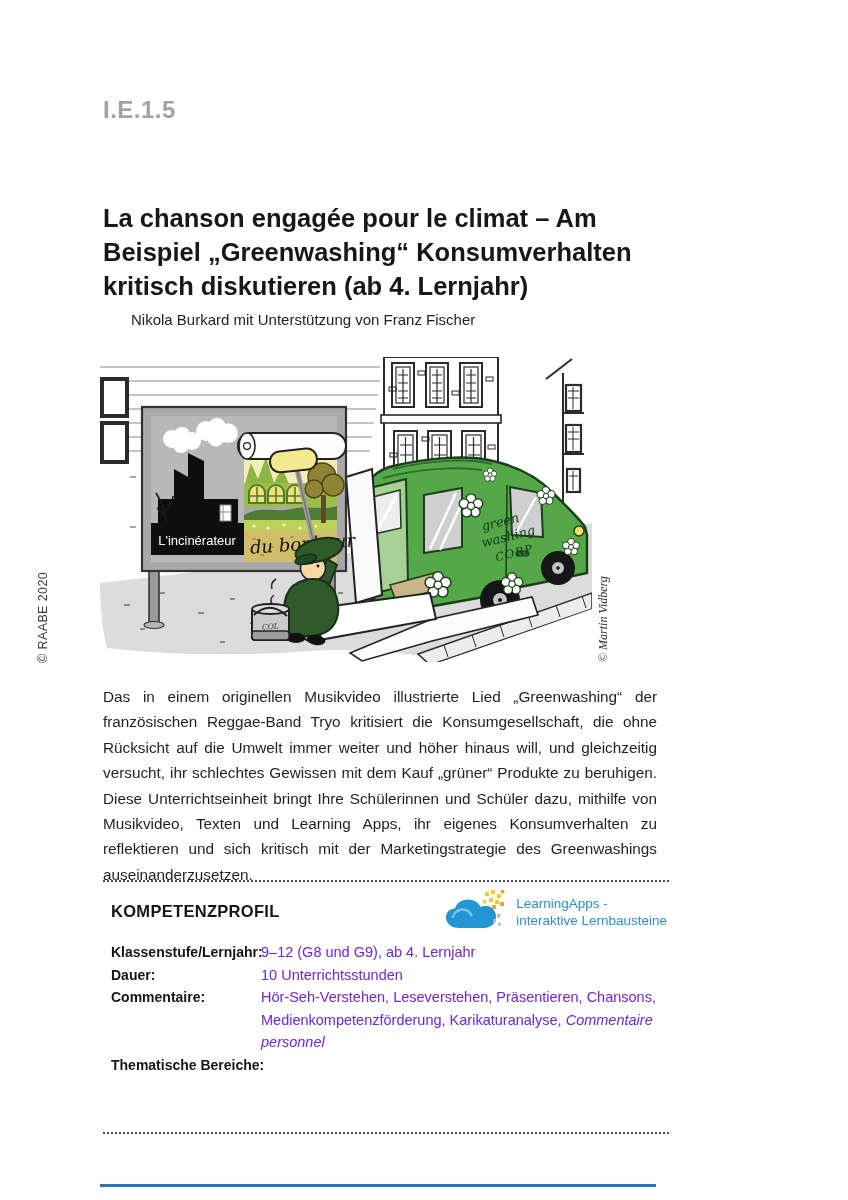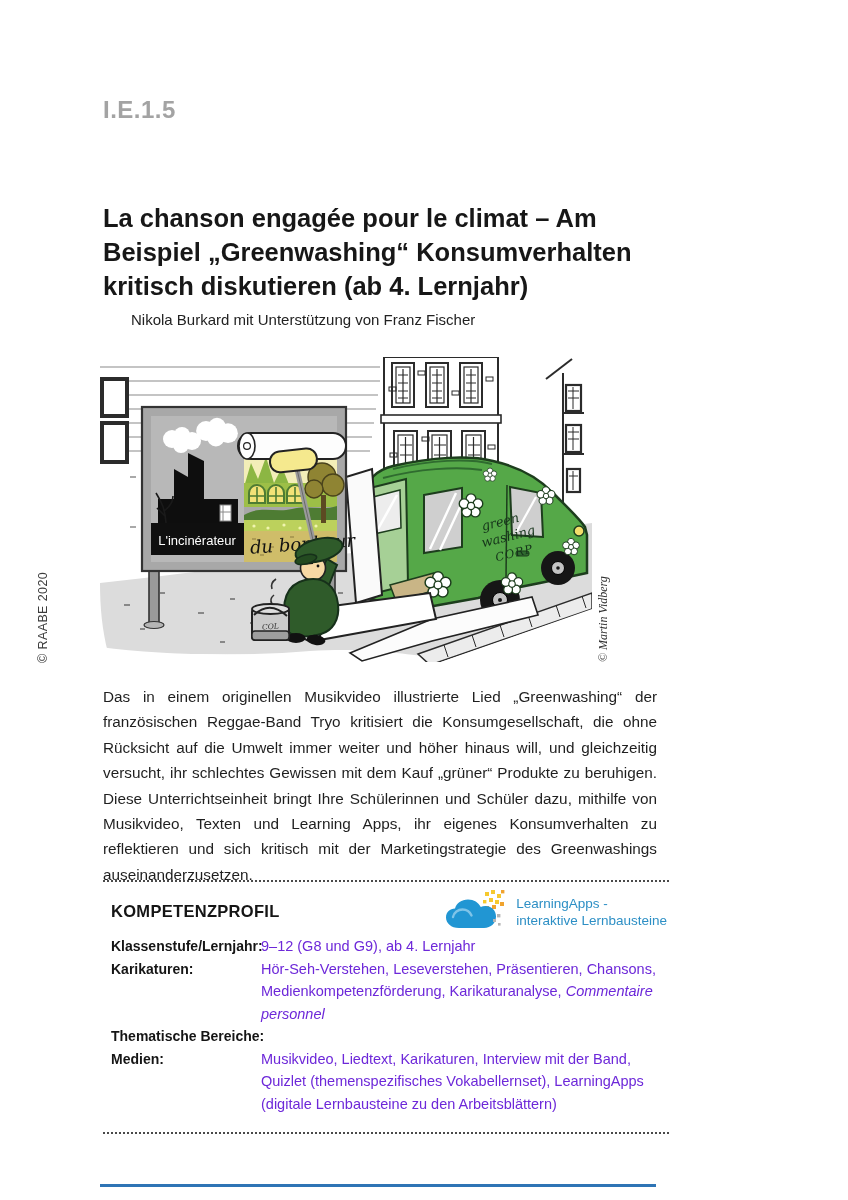--- a/index.html
+++ b/index.html
@@ -48,21 +48,21 @@
     position:absolute; left:103px; top:880px; width:566px; height:254px;
     border-top:2px dotted #4a4a4a; border-bottom:2px dotted #4a4a4a;
     padding:12px 0 0 8px;
   }
   .profile-head { font-size:16.5px; font-weight:bold; letter-spacing:.3px; color:#151515; margin-top:8px; }
   .logo-block {
     position:absolute; right:2px; top:8px;
     display:flex; align-items:center; gap:7px;
   }
   .logo-text { font-size:13.5px; line-height:17px; color:#2d8fc5; }
-  .profile-table { margin-top:14px; }
+  .profile-table { margin-top:20px; }
   .profile-row { display:flex; align-items:flex-start; font-size:14.5px; line-height:22.5px; }
   .profile-row .lbl { width:150px; flex:0 0 150px; font-weight:bold; font-size:14px; white-space:nowrap; color:#151515; }
   .profile-row .val { flex:1; max-width:402px; color:#6d28d9; }
   .val .it { font-style:italic; }
   .footer-line {
     position:absolute; left:100px; top:1184px; width:556px; height:3px;
     background:#2e74b5;
   }
   .hand { font-family:"DejaVu Serif", serif; font-style:italic; }
 </style>
@@ -370,27 +370,27 @@
         <div>interaktive Lernbausteine</div>
       </div>
     </div>
 
     <div class="profile-table">
       <div class="profile-row">
         <span class="lbl">Klassenstufe/Lernjahr:</span>
         <span class="val"><span>9–12 (G8 und G9), ab 4. Lernjahr</span><span class="it"></span></span>
       </div>
       <div class="profile-row">
-        <span class="lbl">Karikaturen:</span>
+        <span class="lbl">Dauer:</span>
+        <span class="val"><span>10 Unterrichtsstunden</span><span class="it"></span></span>
+      </div>
+      <div class="profile-row">
+        <span class="lbl">Commentaire:</span>
         <span class="val"><span>Hör-Seh-Verstehen, Leseverstehen, Präsentieren, Chansons, Medienkompetenzförderung, Karikaturanalyse, </span><span class="it">Commentaire personnel</span></span>
       </div>
       <div class="profile-row">
         <span class="lbl">Thematische Bereiche:</span>
       </div>
-      <div class="profile-row">
-        <span class="lbl">Medien:</span>
-        <span class="val"><span>Musikvideo, Liedtext, Karikaturen, Interview mit der Band, Quizlet (themenspezifisches Vokabellernset), LearningApps (digitale Lernbausteine zu den Arbeitsblättern)</span><span class="it"></span></span>
-      </div>
     </div>
   </div>
 
   <div class="footer-line"></div>
 </div>
 
 </body></html>

